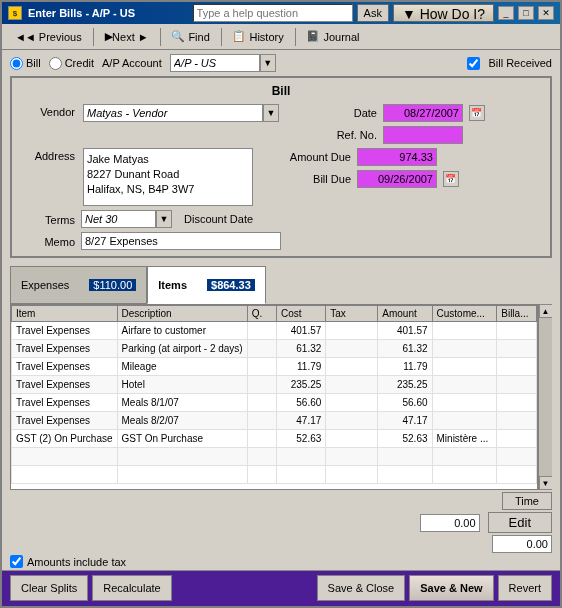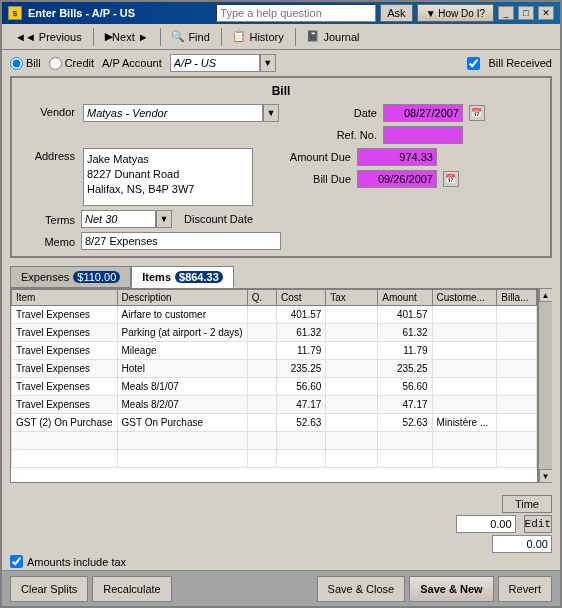--- a/index.html
+++ b/index.html
@@ -67,21 +67,21 @@
       border: 1px solid #666;
       padding: 1px 6px;
       font-size: 11px;
       cursor: pointer;
       height: 18px;
     }
     .how-btn {
       background: linear-gradient(to bottom, #e8e0d0, #c8c0b0);
       border: 1px solid #666;
       padding: 1px 8px;
-      font-size: 10px;
+      font-size: 14px;
       cursor: pointer;
       height: 18px;
       margin-left: auto;
     }
     .toolbar {
       background: #d4d0c8;
       display: flex;
       align-items: center;
       padding: 2px 6px;
       gap: 2px;
@@ -198,37 +198,37 @@
       font-size: 11px;
     }
     .tabs-row {
       display: flex;
       align-items: center;
       margin-top: 4px;
     }
     .tab {
       border: 1px solid #808080;
       background: #c0bdb5;
-      padding: 2px 10px;
+      padding: 18px 10px;
       font-size: 11px;
       cursor: pointer;
       height: 22px;
-      display: flex; align-items: center; gap: 4px;
+      display: flex; align-items: center; gap: 20px;
     }
     .tab.active {
       background: white;
       border-bottom-color: white;
       font-weight: bold;
     }
     .tab-amount {
       background: #003580;
       color: white;
       padding: 0 4px;
       font-size: 11px;
-      border-radius: 6px;
+      border-radius: 0;
     }
     .items-table-wrapper {
       border: 1px solid #808080;
       background: white;
       flex: 1;
       overflow: hidden;
       display: flex;
       flex-direction: column;
     }
     .items-table {
@@ -258,21 +258,20 @@
     .col-tax { width: 54px; }
     .col-amount { width: 55px; text-align: right; }
     .col-cust { width: 65px; }
     .col-bill { width: 40px; }
     .bottom-area {
       padding: 2px 8px;
       background: #d4d0c8;
       display: flex;
       flex-direction: column;
       gap: 2px;
-      margin-top: 10px;
     }
     .time-row {
       display: flex;
       justify-content: flex-end;
     }
     .time-btn {
       border: 1px solid #808080;
       background: #d4d0c8;
       padding: 2px 12px;
       font-size: 11px;
@@ -289,37 +288,36 @@
       background: white;
       padding: 1px 3px;
       height: 18px;
       width: 60px;
       font-size: 11px;
       text-align: right;
     }
     .edit-btn {
       border: 1px solid #808080;
       background: #d4d0c8;
-      padding: 2px 0;
-      font-size: 11px;
+      padding: 2px 20px;
+      font-size: 13px;
       cursor: pointer;
-      font-family: Liberation Mono, monospace;
     }
     .amounts-row {
       display: flex;
       align-items: center;
       gap: 4px;
     }
     .checkbox-label { display: flex; align-items: center; gap: 4px; }
     .footer-buttons {
       display: flex;
-      align-items: center;
+      align-items: flex-start;
       justify-content: space-between;
       padding: 4px 8px;
-      background: #a3a3a3;
+      background: #4c1d95;
       border-top: 1px solid #888;
       height: 36px;
     }
     .footer-left { display: flex; gap: 4px; }
     .footer-right { display: flex; gap: 4px; }
     .footer-btn {
       border: 1px solid #808080;
       background: #d4d0c8;
       padding: 3px 10px;
       font-size: 11px;

